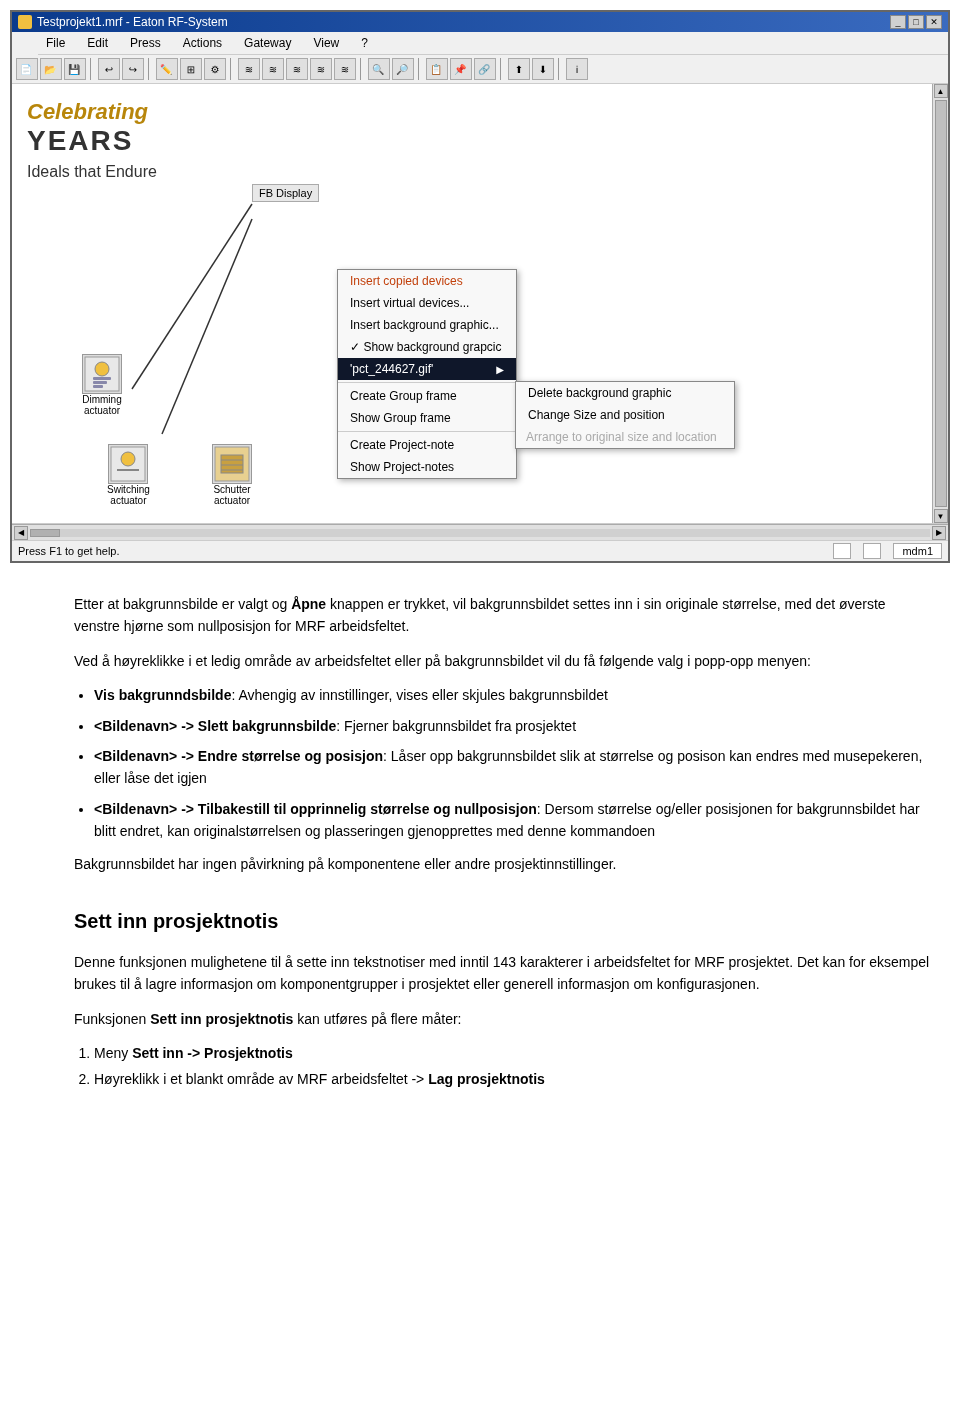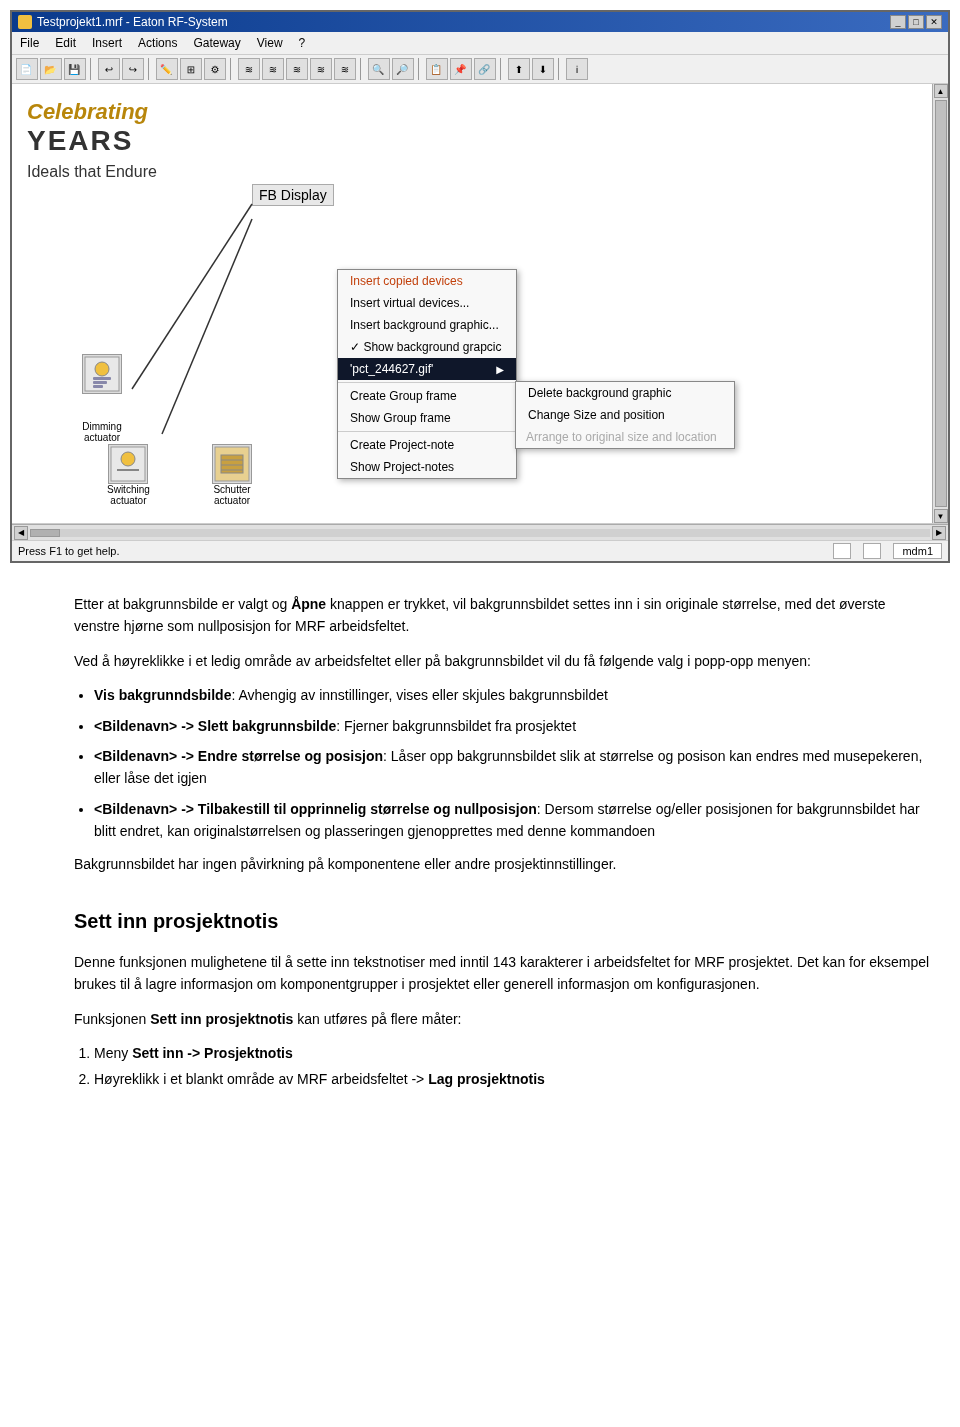--- a/index.html
+++ b/index.html
@@ -54,22 +54,23 @@
       cursor: pointer;
       color: #000;
     }
 
     
     .menu-bar {
       background: #f0f0f0;
       border-bottom: 1px solid #ccc;
       padding: 2px 4px;
       display: flex;
-      gap: 8px;
+      gap: 14px;
       font-size: 12px;
+      margin-left: 26px;
     }
     .menu-item {
       padding: 2px 4px;
       cursor: pointer;
     }
 
     
     .toolbar {
       background: #f0f0f0;
       border-bottom: 1px solid #ccc;
@@ -318,21 +319,21 @@
     .bold { font-weight: bold; }
 
     
     .fb-display {
       position: absolute;
       top: 100px;
       left: 240px;
       background: #e8e8e8;
       border: 1px solid #aaa;
       padding: 2px 6px;
-      font-size: 14px;
+      font-size: 11px;
     }
 
     
     .canvas-svg {
       position: absolute;
       top: 0;
       left: 0;
       width: 100%;
       height: 100%;
       pointer-events: none;
@@ -351,21 +352,21 @@
     <div class="title-bar-controls">
       <div class="title-btn">_</div>
       <div class="title-btn">□</div>
       <div class="title-btn">✕</div>
     </div>
   </div>
 
   <div class="menu-bar">
     <span class="menu-item">File</span>
     <span class="menu-item">Edit</span>
-    <span class="menu-item">Insert</span>
+    <span class="menu-item">Press</span>
     <span class="menu-item">Actions</span>
     <span class="menu-item">Gateway</span>
     <span class="menu-item">View</span>
     <span class="menu-item">?</span>
   </div>
 
   <div class="toolbar">
     <div class="tb-btn">📄</div>
     <div class="tb-btn">📂</div>
     <div class="tb-btn">💾</div>
@@ -405,21 +406,21 @@
     </div>
 
     <div class="fb-display">FB Display</div>
 
     <svg class="canvas-svg">
 
       <line x1="120" y1="305" x2="240" y2="120" stroke="#333" stroke-width="1.5"></line>
       <line x1="150" y1="350" x2="240" y2="135" stroke="#333" stroke-width="1.5"></line>
     </svg>
 
-    <div class="canvas-component" style="left:70px; top:270px;gap:27px;">
+    <div class="canvas-component" style="left:70px; top:270px;">
       <div class="component-icon">
         <svg width="38" height="38">
           <rect x="2" y="2" width="34" height="34" fill="#e8e8e8" stroke="#999"></rect>
           <circle cx="19" cy="14" r="7" fill="#f0c040" stroke="#888" stroke-width="1"></circle>
           <rect x="10" y="22" width="18" height="3" fill="#88a" rx="1"></rect>
           <rect x="10" y="26" width="14" height="3" fill="#88a" rx="1"></rect>
           <rect x="10" y="30" width="10" height="3" fill="#88a" rx="1"></rect>
         </svg>
       </div>
       <span>Dimming<br>actuator</span>

